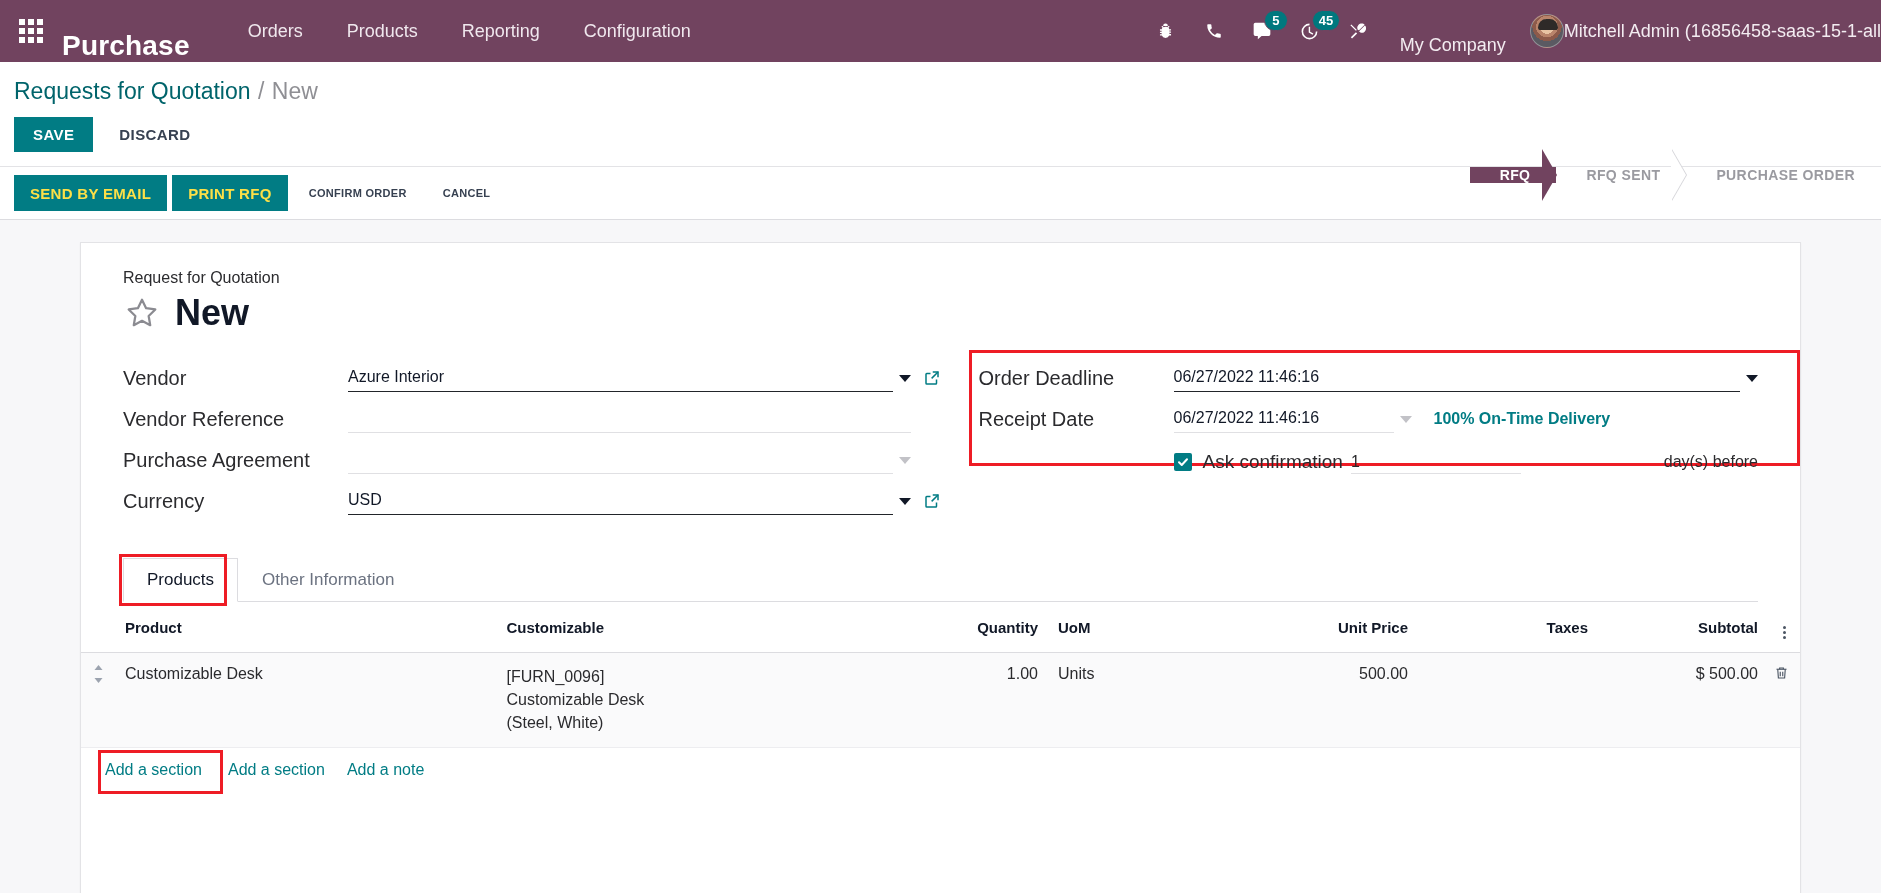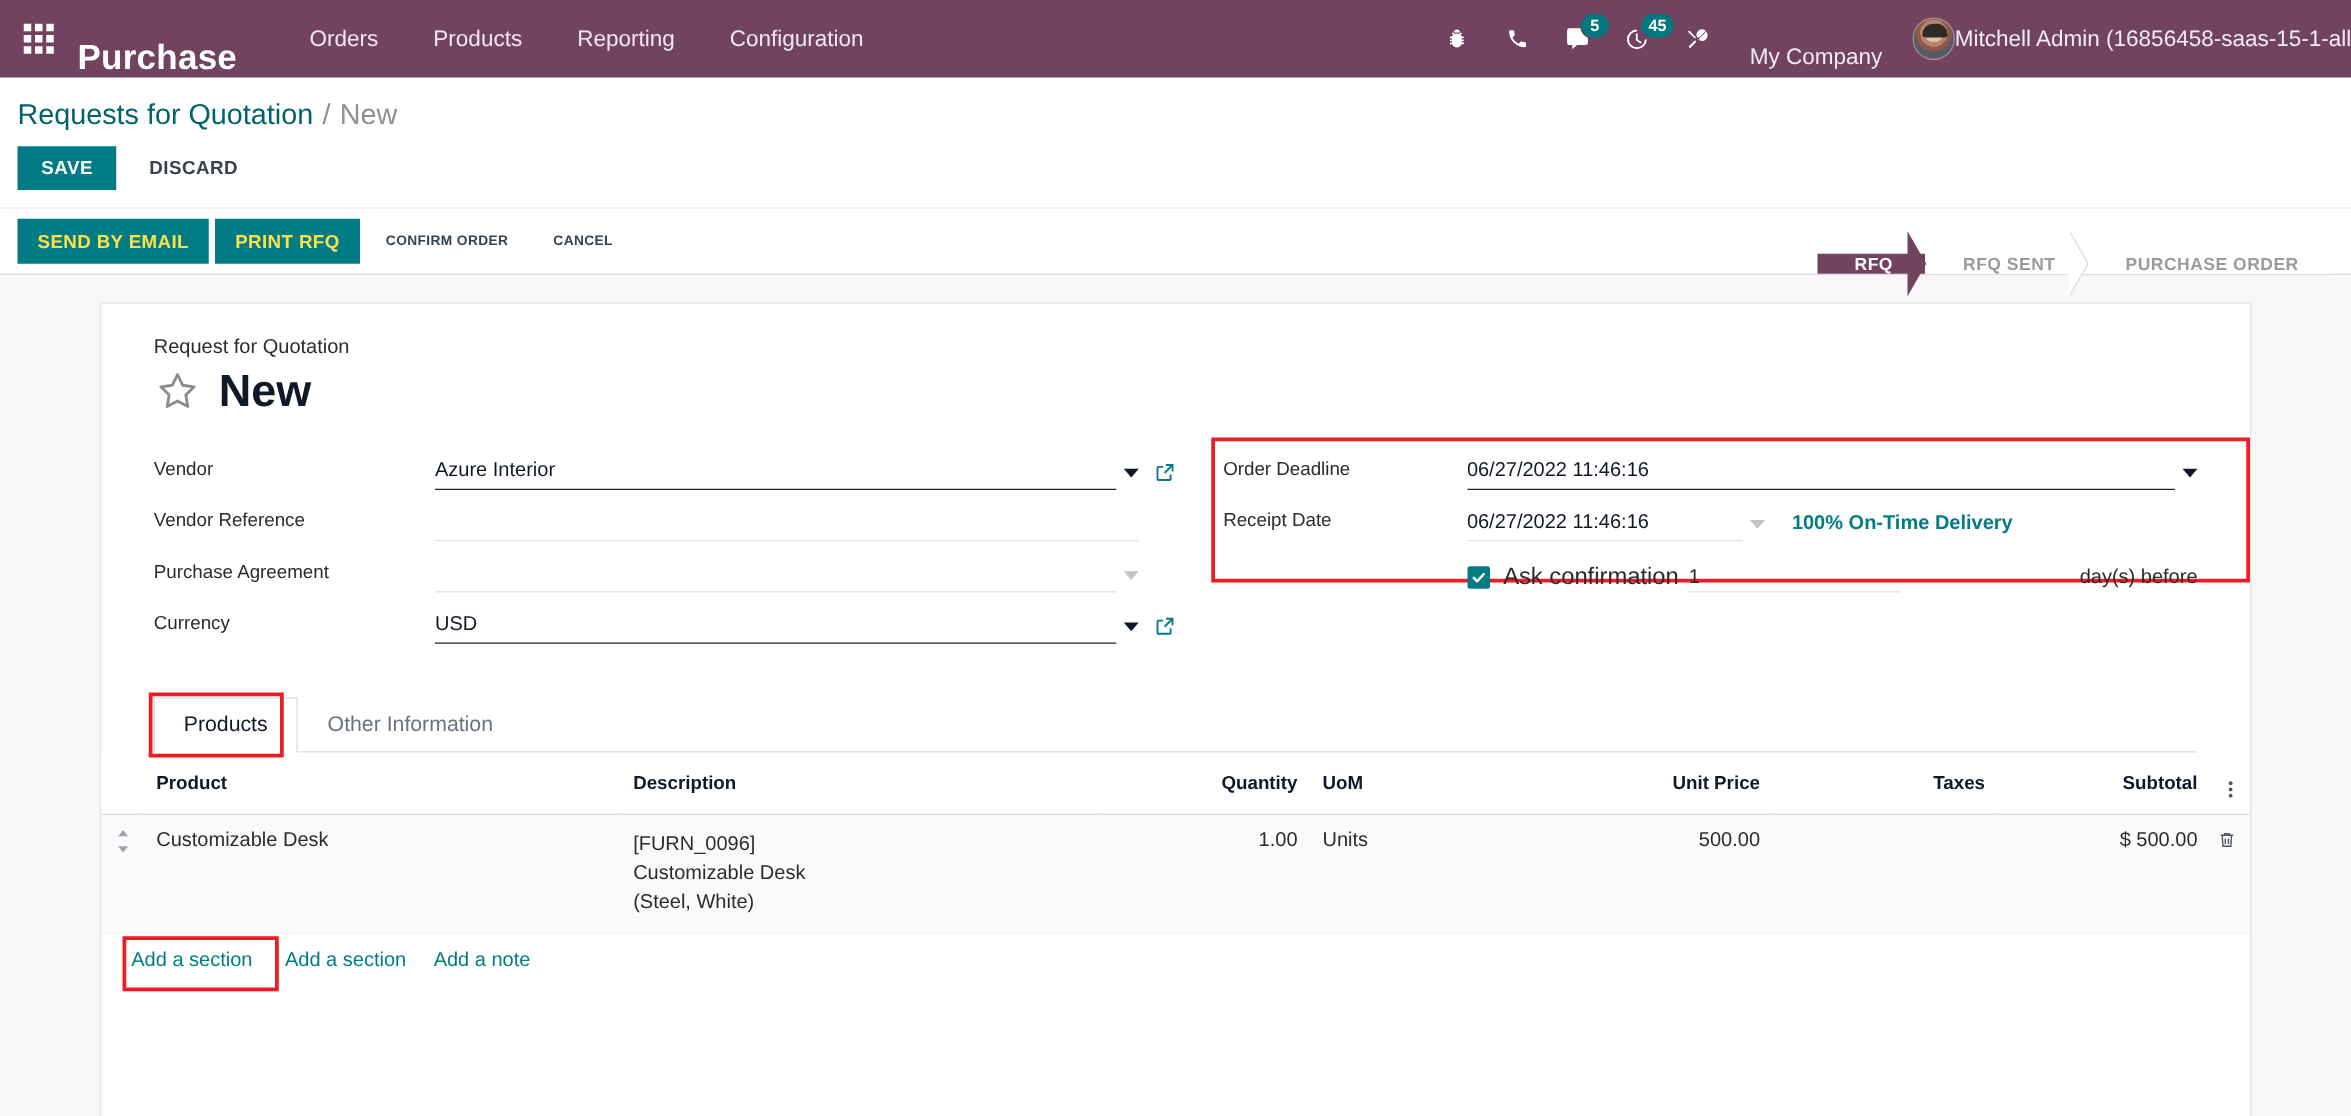--- a/index.html
+++ b/index.html
@@ -105,22 +105,22 @@
     height: 36px; padding: 0 16px; cursor: pointer;
     font-family: inherit; margin-right: 5px;
   }
   .btn-flat {
     background: transparent; border: none; color: #374151;
     font-size: 11px; font-weight: bold; letter-spacing: .3px;
     height: 36px; padding: 0 16px; cursor: pointer;
     font-family: inherit; margin-right: 4px;
   }
   .statusbar {
-    position: absolute; right: 16px; top: 0; height: 52px;
-    display: flex; align-items: flex-end;
+    position: absolute; right: 0; top: 0; height: 52px;
+    display: flex; align-items: flex-start;
   }
   .st-step {
     display: flex; align-items: center;
     font-size: 14px; font-weight: bold; letter-spacing: .4px;
     color: #9a9aa0; padding: 0 26px 0 30px;
     position: relative; cursor: pointer; background: #fff;
   }
   .st-step::after {
     content: ""; position: absolute; right: -1px; top: 50%;
     transform: translateY(-50%);
@@ -158,21 +158,21 @@
     cursor: pointer;
   }
   .o-title-big { font-size: 36px; font-weight: bold; color: #111827; line-height: 1; }
 
   
   .form-groups { display: flex; position: relative; }
   .fg { width: 50%; }
   .fg.right { padding-left: 38px; position: relative; }
   .f-row { display: flex; align-items: flex-start; min-height: 41px; }
   .f-label {
-    width: 225px; flex: none; font-size: 15px; color: #2b2b2e;
+    width: 225px; flex: none; font-size: 20px; color: #2b2b2e;
     padding-top: 7px;
   }
   .f-label.wide { width: 195px; }
   .f-val {
     flex: 1; display: flex; align-items: center; position: relative;
     padding-top: 4px;
   }
   .f-input {
     flex: 1; font-size: 16px; color: #111827;
     border: none; border-bottom: 1px solid #e0e0e3;
@@ -448,21 +448,21 @@
         <div class="red-box" style="left:-4px; top:-4px; width:108px; height:52px;"></div>
       </div>
     </div>
   </div>
 
   <table class="o-list">
     <thead>
       <tr>
         <th style="width:34px"></th>
         <th>Product</th>
-        <th>Description</th>
+        <th>Customizable</th>
         <th class="num" style="width:170px">Quantity</th>
         <th style="width:180px">UoM</th>
         <th class="num" style="width:190px">Unit Price</th>
         <th class="num" style="width:180px">Taxes</th>
         <th class="num" style="width:170px">Subtotal</th>
         <th class="opt">
           <span class="dots-v">
                 <i></i>
                 <i></i>
                 <i></i>

